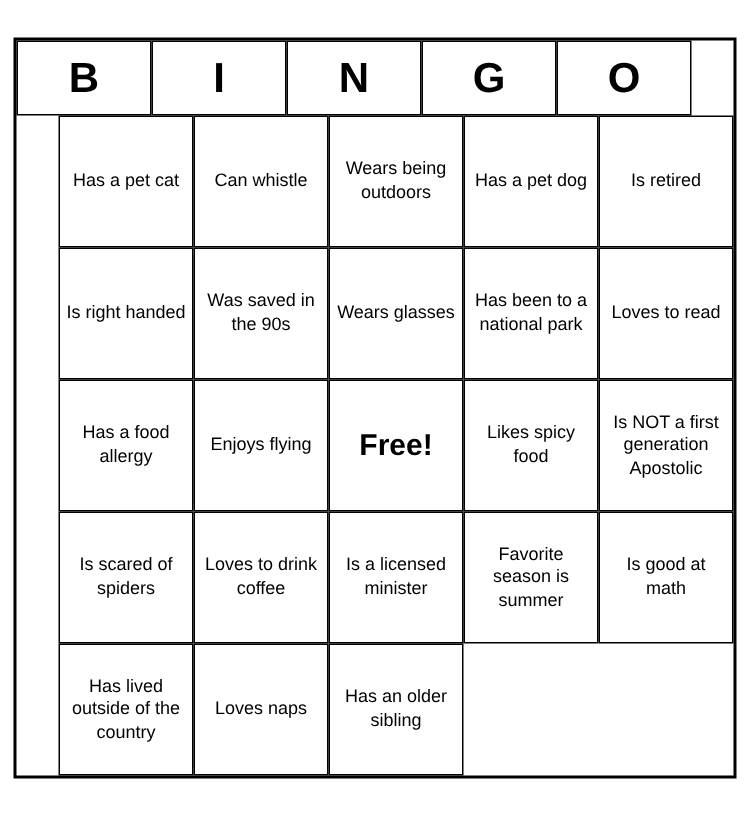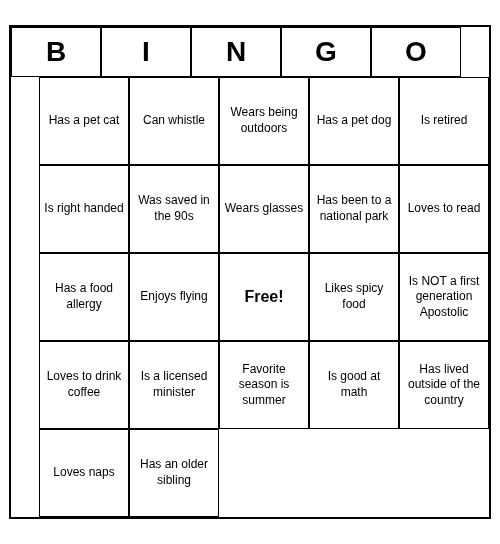--- a/index.html
+++ b/index.html
@@ -39,21 +39,21 @@
       border: 1px solid #000;
       display: flex;
       align-items: center;
       justify-content: center;
       text-align: center;
       padding: 4px;
       font-size: 12px;
       line-height: 1.3;
     }
     .bingo-cell.free {
-      font-size: 16px;
+      font-size: 20px;
       font-weight: bold;
     }
   </style>
 </head>
 <body>
 
 <div class="bingo-card">
   <div class="bingo-header">
   <div class="bingo-header-cell">B</div>
       <div class="bingo-header-cell">I</div>
@@ -70,20 +70,21 @@
       <div class="bingo-cell">Is right handed</div>
       <div class="bingo-cell">Was saved in the 90s</div>
       <div class="bingo-cell">Wears glasses</div>
       <div class="bingo-cell">Has been to a national park</div>
       <div class="bingo-cell">Loves to read</div>
       <div class="bingo-cell">Has a food allergy</div>
       <div class="bingo-cell">Enjoys flying</div>
       <div class="bingo-cell free">Free!</div>
       <div class="bingo-cell">Likes spicy food</div>
       <div class="bingo-cell">Is NOT a first generation Apostolic</div>
+      <div class="bingo-cell">Is scared of spiders</div>
       <div class="bingo-cell">Loves to drink coffee</div>
       <div class="bingo-cell">Is a licensed minister</div>
       <div class="bingo-cell">Favorite season is summer</div>
       <div class="bingo-cell">Is good at math</div>
       <div class="bingo-cell">Has lived outside of the country</div>
       <div class="bingo-cell">Loves naps</div>
       <div class="bingo-cell">Has an older sibling</div>
     </div>
 </div>
 

